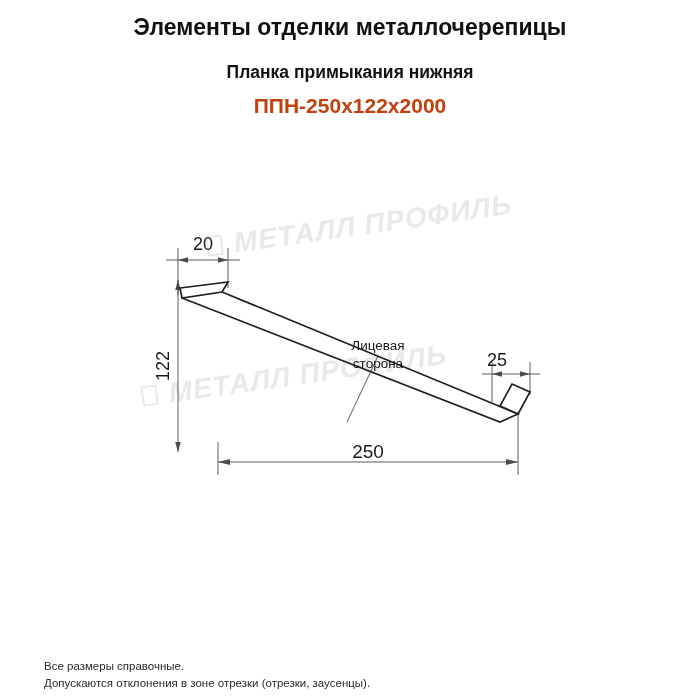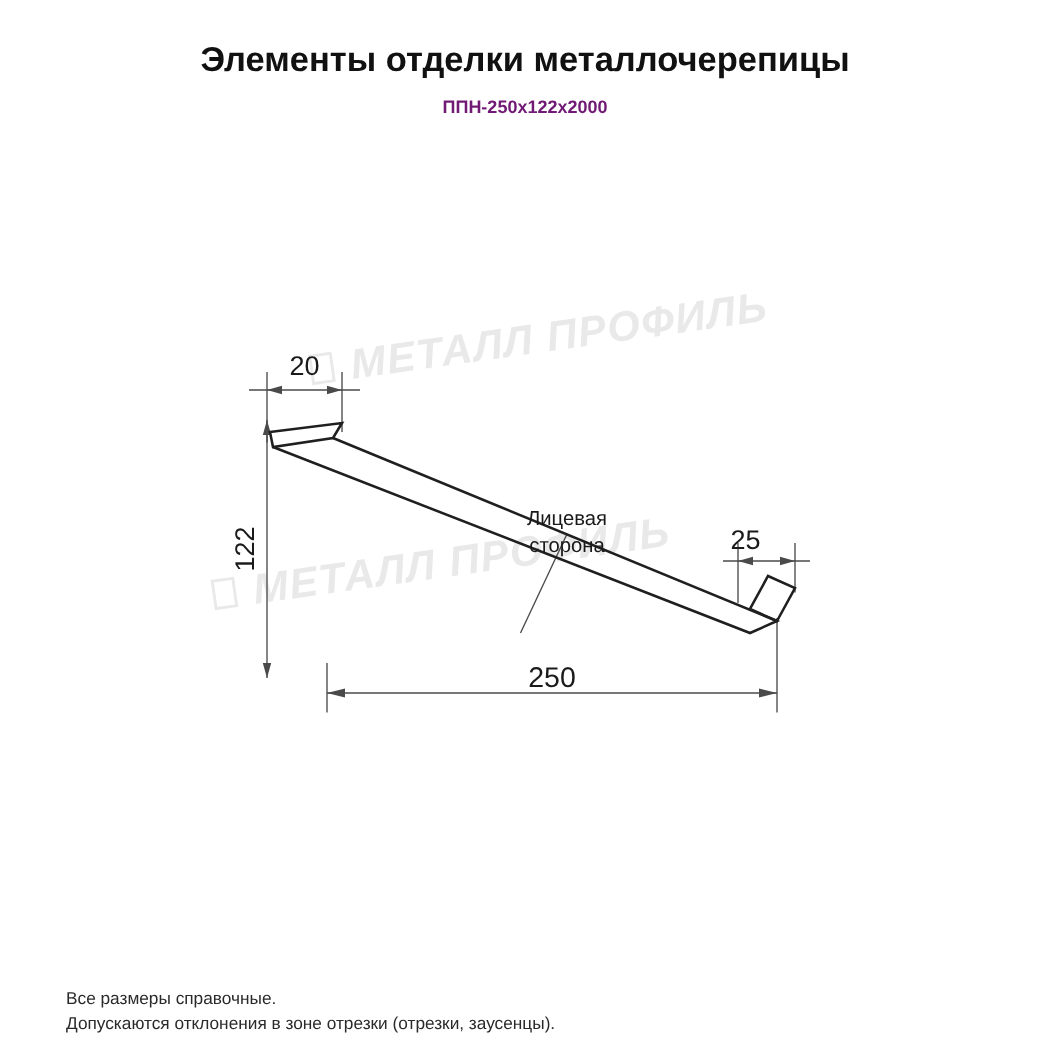--- a/index.html
+++ b/index.html
@@ -24,35 +24,35 @@
   .titles {
     position: absolute;
     top: 0;
     left: 0;
     width: 700px;
     text-align: center;
   }
   .title-main {
     font-size: 23px;
     font-weight: bold;
-    margin-top: 26px;
+    margin-top: 14px;
     letter-spacing: 0px;
     color: #111111;
   }
   .title-sub {
     font-size: 17.5px;
     font-weight: bold;
     margin-top: 21px;
     color: #111111;
   }
   .title-code {
-    font-size: 12px;
+    font-size: 21px;
     font-weight: bold;
     margin-top: 11px;
-    color: #701a75;
+    color: #c2410c;
   }
   .drawing {
     position: absolute;
     top: 170px;
     left: 0;
     width: 618px;
     height: 360px;
   }
   .watermarks {
     position: absolute;
@@ -94,20 +94,21 @@
     fill: #1a1a1a;
   }
 </style>
 </head>
 <body>
 
 <div class="page">
 
   <div class="titles">
     <div class="title-main">Элементы отделки металлочерепицы</div>
+    <div class="title-sub">Планка примыкания нижняя</div>
     <div class="title-code">ППН-250х122х2000</div>
   </div>
 
   <div class="watermarks">
     <div class="wm wm1">
       <span class="wm-mark">⎕</span><span>МЕТАЛЛ ПРОФИЛЬ</span>
     </div>
     <div class="wm wm2">
       <span class="wm-mark">⎕</span><span>МЕТАЛЛ ПРОФИЛЬ</span>
     </div>

